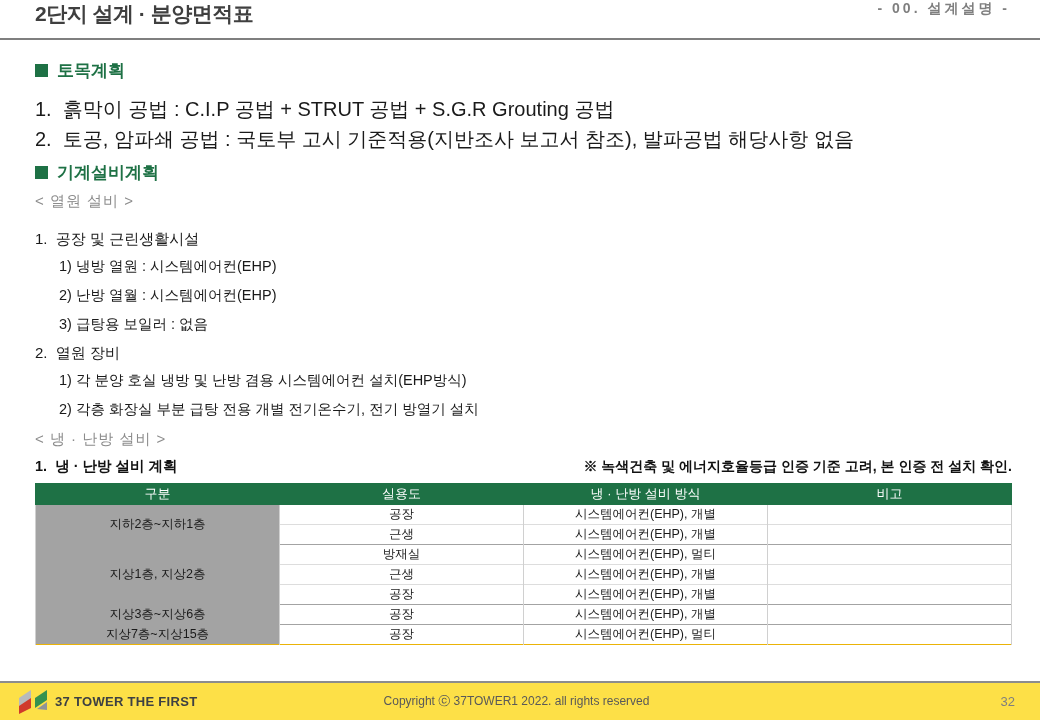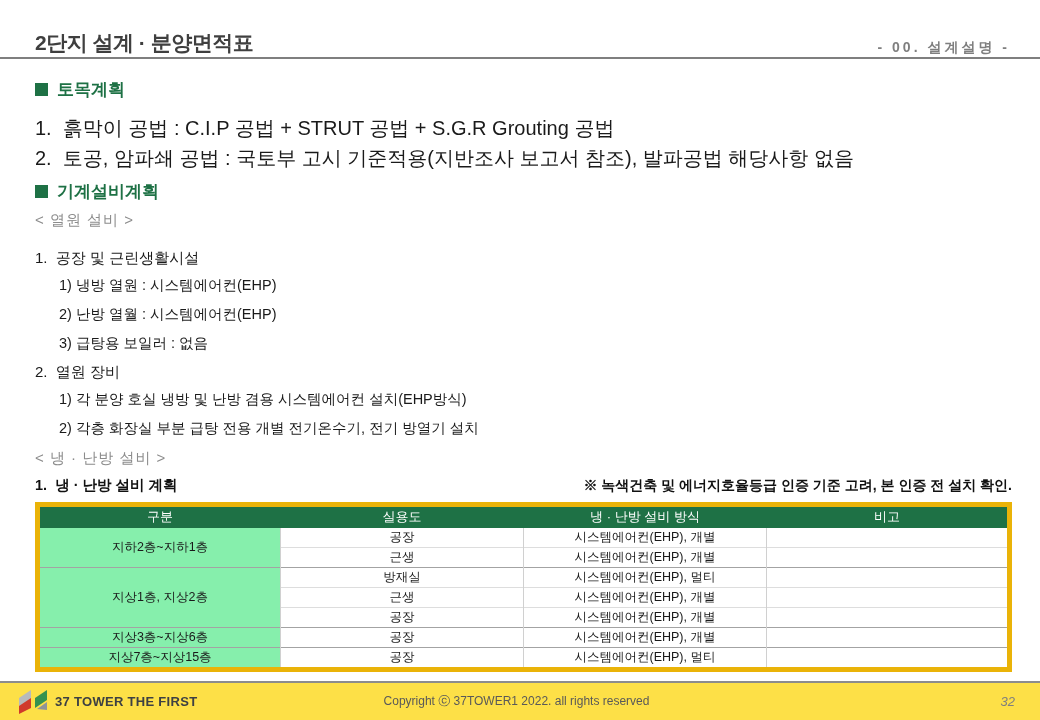--- a/index.html
+++ b/index.html
@@ -3,21 +3,21 @@
 <meta charset="utf-8">
 <style>
   html,body{margin:0;padding:0;}
   body{
     width:1040px;height:720px;position:relative;overflow:hidden;
     background:#ffffff;color:#1a1a1a;
     font-family:"Liberation Sans", sans-serif;
   }
   
   .header{
-    height:59px;display:flex;align-items:flex-end;justify-content:space-between;
+    height:40px;display:flex;align-items:flex-start;justify-content:space-between;
     padding:0 30px 0 35px;border-bottom:2px solid #7f7f7f;box-sizing:border-box;
   }
   .title{font-size:21px;font-weight:bold;color:#3f3f3f;letter-spacing:-0.5px;}
   .tag{font-size:14px;font-weight:bold;color:#7f7f7f;letter-spacing:3px;}
 
   
   .content{padding:0 28px 0 35px;}
   .section-heading{
     display:flex;align-items:center;gap:9px;margin-top:14px;height:20px;
     font-size:17px;font-weight:bold;color:#1e7145;
@@ -39,42 +39,42 @@
 
   
   .caption-row{
     margin-top:8px;display:flex;justify-content:space-between;align-items:baseline;height:20px;
   }
   .caption{font-size:14.5px;font-weight:bold;color:#111;white-space:pre-wrap;}
   .note{font-size:14px;font-weight:bold;color:#111;}
 
   
   table{width:100%;border-collapse:collapse;margin-top:6px;font-size:12.5px;table-layout:fixed;}
-  .hvac{border:5px solid #eab308;}
+  .hvac{border:1px solid #eab308;}
   th{
     background:#1e7145;color:#ffffff;font-weight:normal;height:20px;
     border:1px solid #1e7145;padding:0;font-size:13px;
   }
   td{
     text-align:center;height:16px;padding:1px 0;
     border-left:1px solid #d0d0d0;border-right:1px solid #d0d0d0;color:#1a1a1a;
   }
-  td.group{background:#86efac;}
+  td.group{background:#a3a3a3;}
   tr.gstart td{border-top:1px solid #a3a3a3;}
   tr.inner td{border-top:1px solid #dddddd;}
 
   
   .footer{
     position:absolute;left:0;bottom:0;width:100%;height:39px;box-sizing:border-box;
     border-top:2px solid #8c8c8c;display:flex;align-items:center;padding:0 25px 0 18px;
     background:#fde047;
   }
   .footer .left{display:flex;align-items:center;gap:7px;flex:1;}
   .footer .center{flex:1.4;text-align:center;font-size:12px;color:#595959;}
-  .footer .right{flex:1;text-align:right;font-size:13px;color:#7f7f7f;font-style:italic;}
+  .footer .right{flex:1;text-align:right;font-size:13px;color:#7f7f7f;}
   .logo-text{font-size:13px;font-weight:bold;color:#3d4043;letter-spacing:0.3px;}
 </style>
 </head>
 <body>
 
 <div class="header">
   <div class="title">2단지 설계 · 분양면적표</div>
   <div class="tag">- 00. 설계설명 -</div>
 </div>
 

